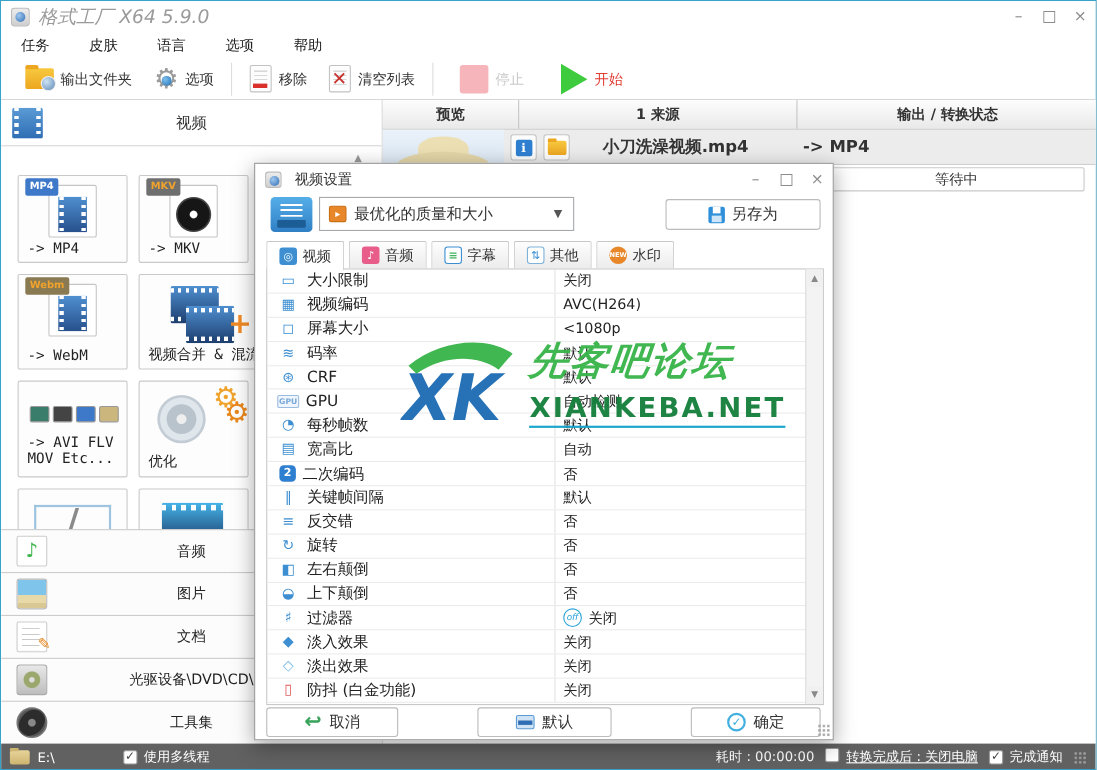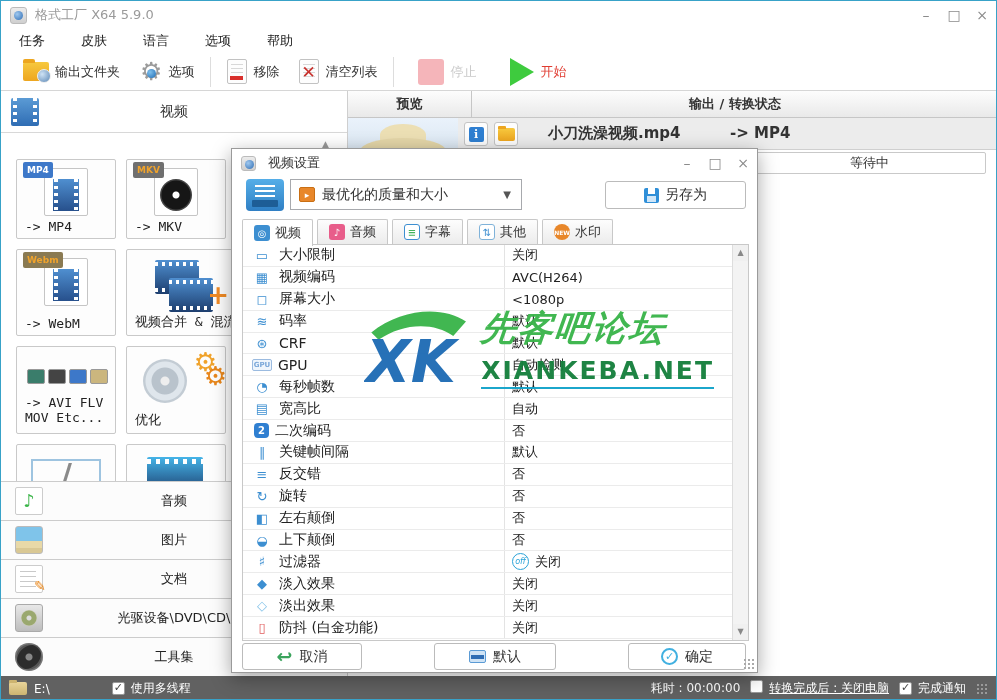--- a/index.html
+++ b/index.html
@@ -3,21 +3,21 @@
 <meta charset="utf-8">
 <style>
   * { margin:0; padding:0; box-sizing:border-box; }
   body { font-family:"DejaVu Sans","Liberation Sans",sans-serif; background:#888; }
   .win { position:relative; width:997px; height:700px; background:#fff; border:1px solid #38a2c8; overflow:hidden; font-size:13px; color:#333; }
 
   
   .titlebar { position:absolute; left:0; top:0; width:100%; height:28px; background:#fff; display:flex; align-items:center; }
   .app-icon { width:17px; height:17px; margin:0 8px 0 9px; border-radius:3px; background:linear-gradient(#ececec,#cfcfcf); border:1px solid #bbb; position:relative; }
   .app-icon::after { content:""; position:absolute; left:3px; top:3px; width:9px; height:9px; border-radius:50%; background:radial-gradient(circle at 35% 35%,#9fc8ef,#2f6db4); }
-  .win-title { color:#9a9a9a; font-size:13px; }
+  .win-title { color:#9a9a9a; font-size:17px;font-style:italic; }
   .win-controls { margin-left:auto; display:flex; }
   .wc { width:28px; height:26px; display:flex; align-items:center; justify-content:center; color:#8b8b8b; font-size:14px; cursor:default; }
 
   
   .menubar { position:absolute; left:0; top:28px; width:100%; height:24px; display:flex; align-items:center; gap:36px; padding-left:18px; background:#fff; }
   .menu-item { font-size:13px; color:#222; }
 
   
   .toolbar { position:absolute; left:0; top:52px; width:100%; height:38px; background:#fff; border-bottom:1px solid #d6d6d6; display:flex; align-items:center; padding-left:12px; }
   .tbtn { display:flex; align-items:center; gap:6px; padding:0 10px; height:34px; font-size:13px; color:#333; }
@@ -300,20 +300,21 @@
       <div class="cat-row">
         <span class="cat-icon ci-reel"></span>
         <span class="cat-label">工具集</span>
       </div>
     </div>
   </div>
 
   <div class="queue">
     <div class="q-header">
       <div class="q-h q-h1">预览</div>
+      <div class="q-h q-h2">1 来源</div>
       <div class="q-h q-h3">输出 / 转换状态</div>
     </div>
     <div class="q-row">
       <div class="thumb"></div>
       <div class="mini-btn mb-info">
         <span class="ic-info">i</span>
       </div>
       <div class="mini-btn mb-folder">
         <span class="ic-minifolder"></span>
       </div>

